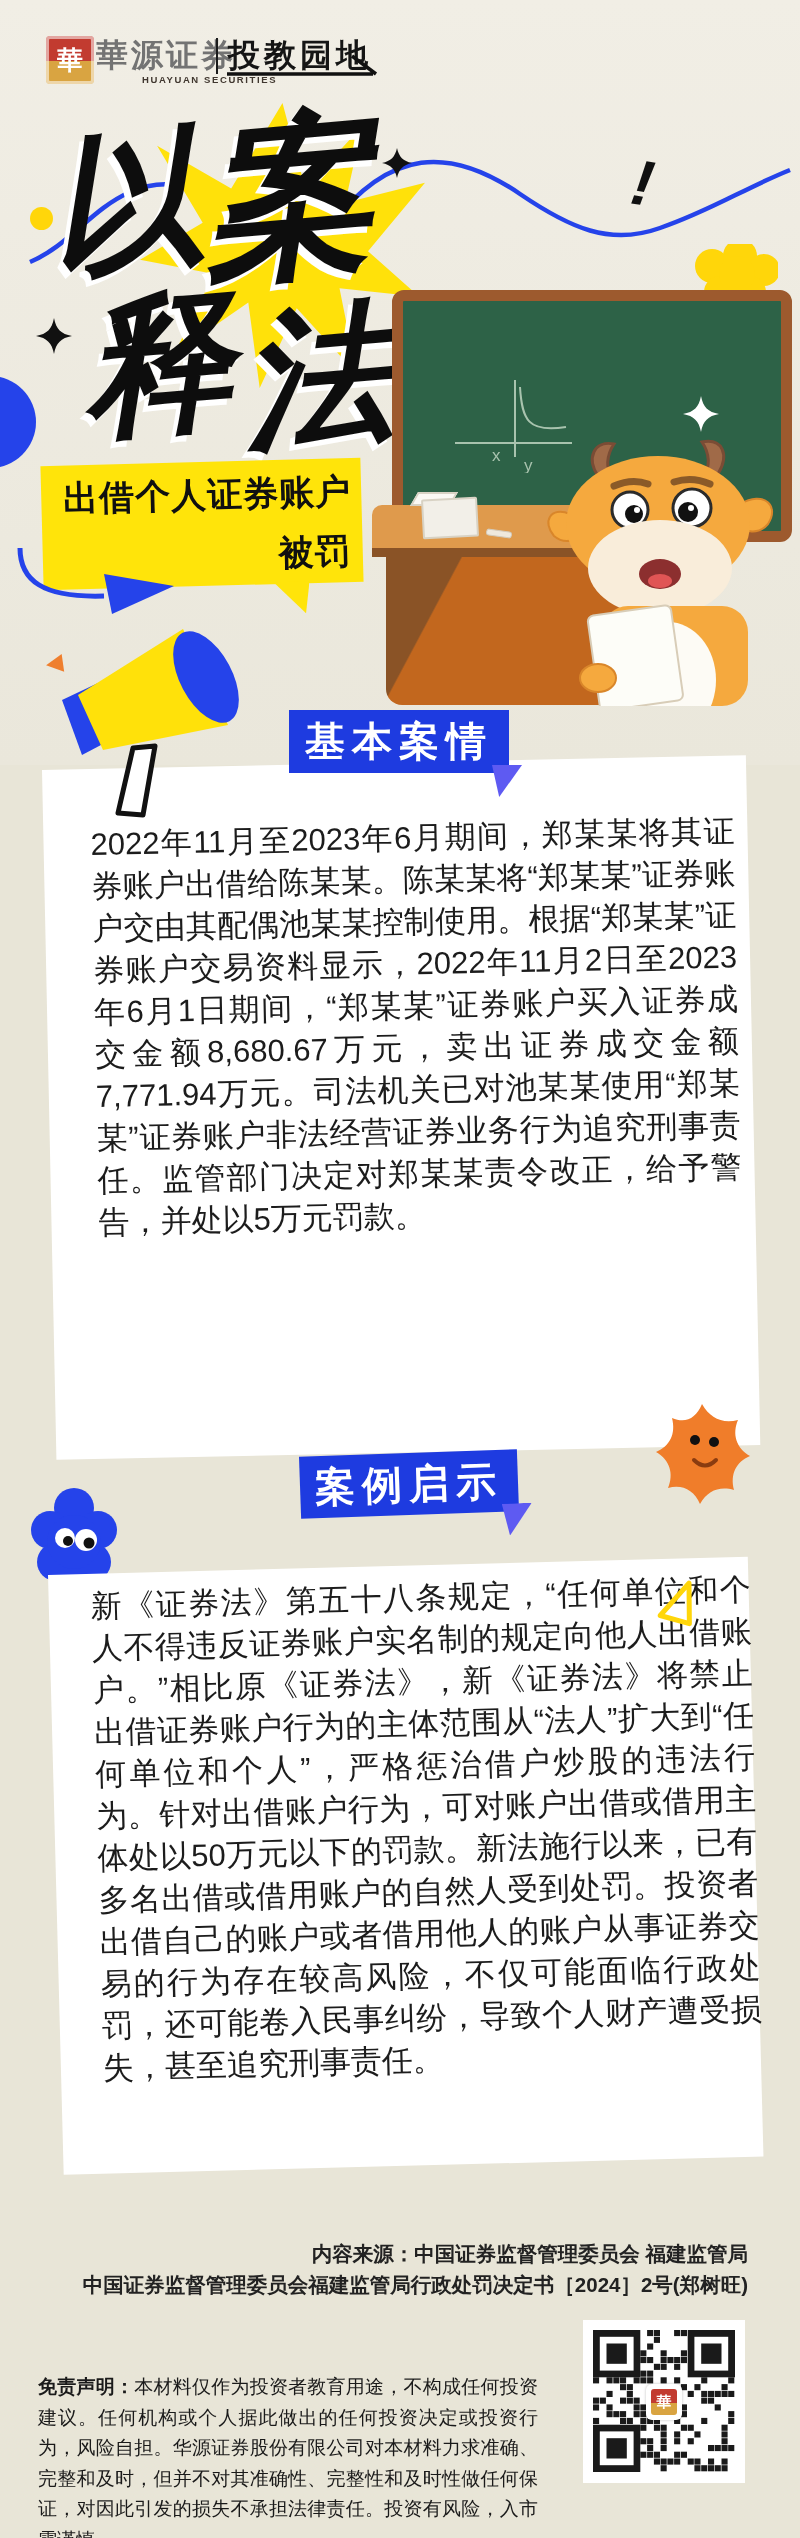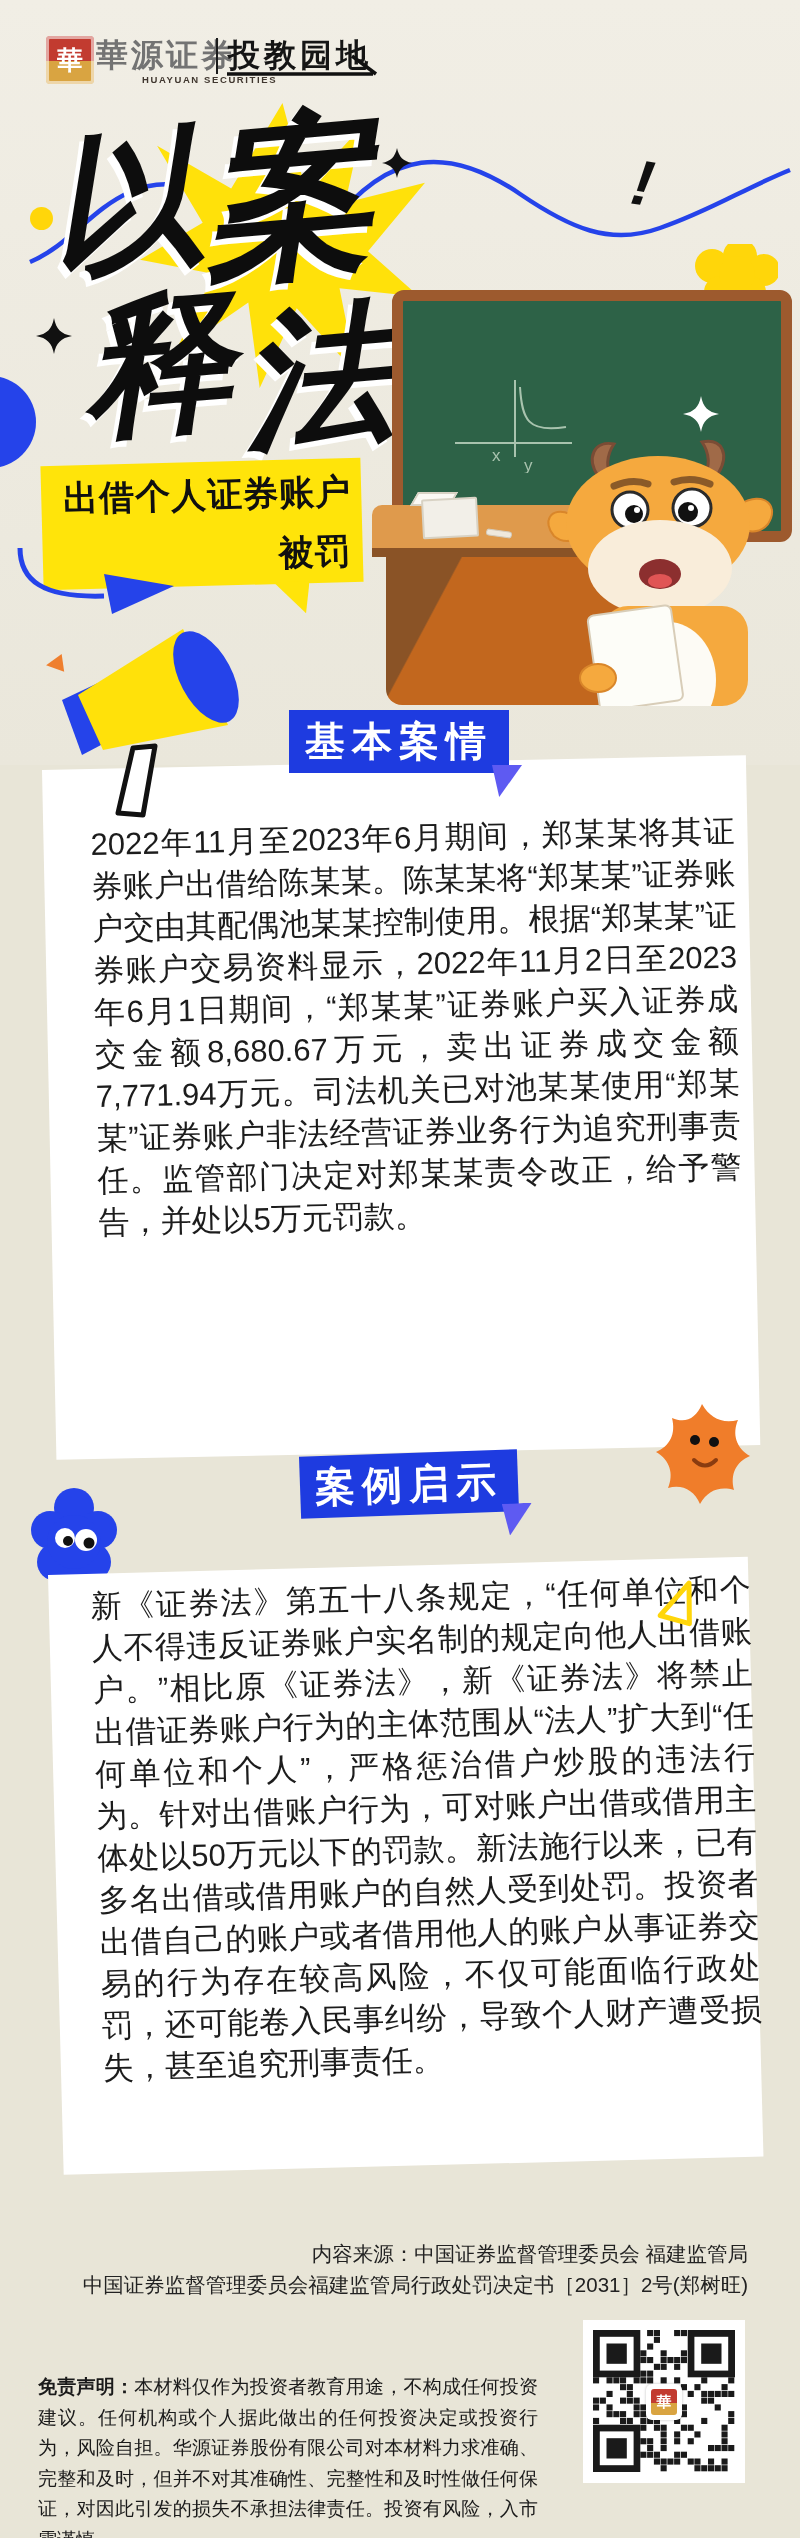--- a/index.html
+++ b/index.html
@@ -69,21 +69,21 @@
   #card1{left:42px;top:770px;width:704px;height:690px;transform:rotate(-1.2deg);transform-origin:top left;}
   #card2{left:48px;top:1575px;width:700px;height:600px;transform:rotate(-1.5deg);transform-origin:top left;}
   .card-text{position:absolute;color:#1c1c1c;font-weight:500;text-align:justify;
              font-size:31px;line-height:42px;}
   #card1 .card-text{left:47px;top:55px;width:644px;}
   #card2 .card-text{left:42px;top:12px;width:660px;}
   
   #yellow-tri-outline{left:656px;top:1578px;transform:rotate(8deg);}
   
   #source{right:52px;top:2238px;width:700px;text-align:right;color:#222;
-          font-size:20.5px;line-height:31px;font-weight:400;}
+          font-size:20.5px;line-height:31px;font-weight:700;}
   #disclaimer{left:38px;top:2328px;width:500px;color:#1a1a1a;font-size:19px;line-height:30.5px;
               text-align:justify;margin-top:44px;}
   #disclaimer b{font-weight:700;}
   #qr-card{left:583px;top:2320px;width:162px;height:163px;background:#ffffff;}
   #qr-logo{left:646px;top:2384px;width:36px;height:36px;background:#fff;border-radius:6px;
            box-shadow:0 0 3px rgba(0,0,0,.25);display:flex;align-items:center;justify-content:center;}
   #qr-logo-inner{width:26px;height:26px;border-radius:3px;
            background:linear-gradient(#c23b30 0 52%,#d9a441 52% 100%);
            color:#fff;font-size:15px;font-weight:700;display:flex;align-items:center;justify-content:center;
            font-family:"Liberation Serif",serif;}
@@ -226,21 +226,21 @@
   <div id="banner2" class="abs banner">
     <span>案例启示</span>
     <div class="banner-fold"></div>
   </div>
   <svg id="yellow-tri-outline" class="abs" width="46" height="52">
     <polygon points="6,40 30,4 36,44" stroke="#ffd60a" stroke-width="5" fill="none" stroke-linejoin="round"></polygon>
   </svg>
 
   <div id="source" class="abs">
     <div>内容来源：中国证券监督管理委员会 福建监管局</div>
-    <div>中国证券监督管理委员会福建监管局行政处罚决定书［2031］2号(郑树旺)</div>
+    <div>中国证券监督管理委员会福建监管局行政处罚决定书［2024］2号(郑树旺)</div>
   </div>
   <div id="disclaimer" class="abs">
     <b>免责声明：</b><span>本材料仅作为投资者教育用途，不构成任何投资建议。任何机构或个人据此做出的任何投资决定或投资行为，风险自担。华源证券股份有限公司对本材料力求准确、完整和及时，但并不对其准确性、完整性和及时性做任何保证，对因此引发的损失不承担法律责任。投资有风险，入市需谨慎。</span>
   </div>
   <div id="qr-card" class="abs">
     <svg id="qr-svg" width="142" height="143" style="position:absolute;left:10px;top:10px;">
         <rect x="54.1" y="0.0" width="6.1" height="6.1" fill="#1a1a1a"></rect>
         <rect x="60.9" y="0.0" width="6.1" height="6.1" fill="#1a1a1a"></rect>
         <rect x="81.1" y="0.0" width="6.1" height="6.1" fill="#1a1a1a"></rect>
         <rect x="87.9" y="0.0" width="6.1" height="6.1" fill="#1a1a1a"></rect>

